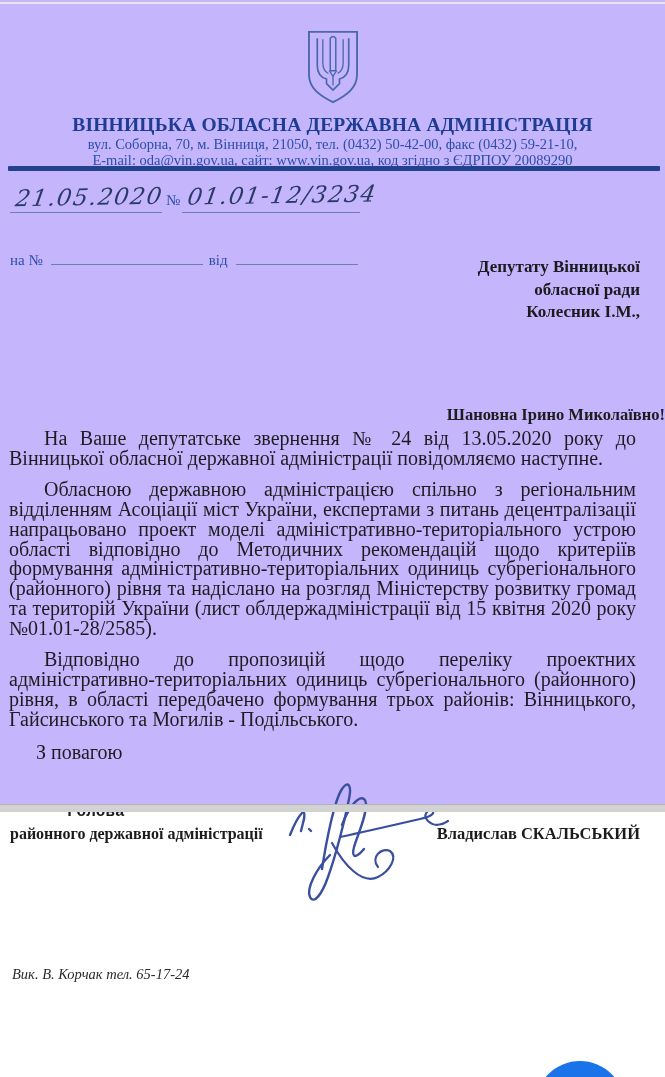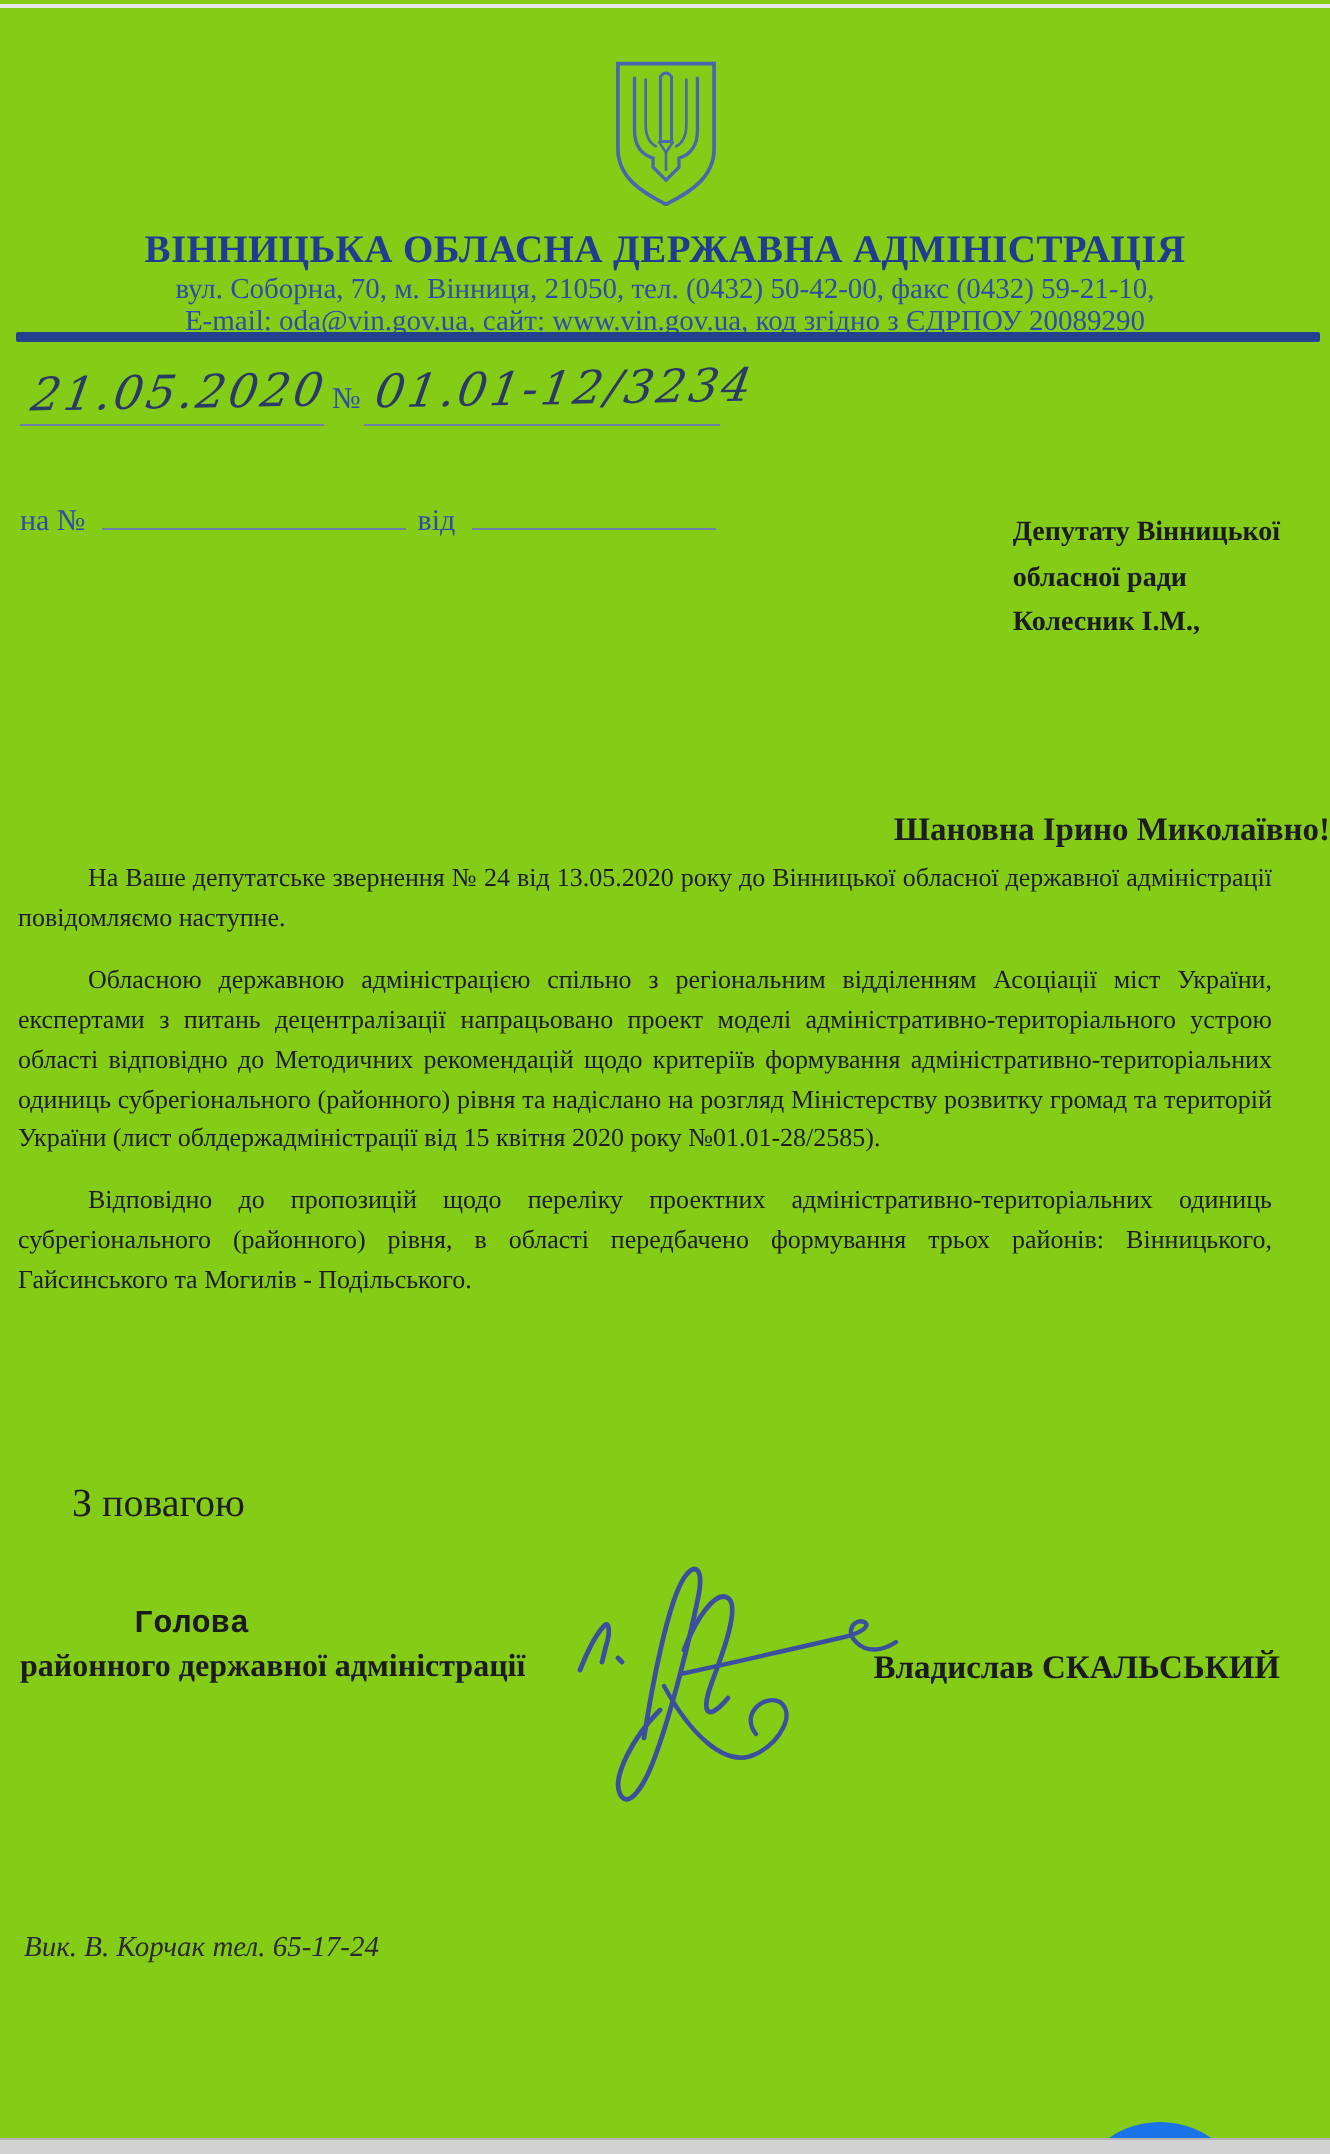--- a/index.html
+++ b/index.html
@@ -4,22 +4,22 @@
 <style>
   html, body {
     margin: 0; padding: 0;
     width: 665px; height: 1077px;
     overflow: hidden;
     background: #ffffff;
     font-family: "Liberation Serif", "DejaVu Serif", serif;
   }
   .page {
     position: relative;
-    width: 665px; height: 1077px;
-    background: #84cc16;
+    width: 665px; height: 812px;
+    background: #c4b5fd;
   }
   .scan-topline {
     position: absolute; top: 2px; left: 0; right: 0;
     height: 2px; background: #e6e4e4;
   }
 
   
   .letterhead {
     position: absolute; top: 30px; left: 0; right: 0;
     text-align: center;
@@ -60,32 +60,32 @@
     color: #2d4ea8; font-size: 15px;
   }
   .ref-row2 { position: absolute; top: 68px; left: 0; font-size: 15px; color: #2d4ea8; text-decoration: underline; }
   .ref-row2 .lbl { display: inline-block; }
   .blank1 { display: inline-block; width: 152px; border-bottom: 1.6px solid #6d7fa8; height: 14px; margin: 0 6px 0 8px; }
   .blank2 { display: inline-block; width: 122px; border-bottom: 1.6px solid #6d7fa8; height: 14px; margin-left: 8px; }
 
   
   .recipient {
     position: absolute; top: 256px; right: 25px;
-    text-align: left; font-weight: bold;
-    font-size: 14px; line-height: 22.5px; color: #1b1b1d;
+    text-align: right; font-weight: bold;
+    font-size: 17px; line-height: 22.5px; color: #1b1b1d;
   }
 
   
   .salutation {
     position: absolute; top: 405px; left: 0; right: 0;
     text-align: right; font-weight: bold; font-size: 16.5px; color: #1d1d1f;
   }
   .bodytext {
     position: absolute; top: 429px; left: 9px; right: 29px;
-    font-size: 13px; line-height: 19.9px;
+    font-size: 20px; line-height: 19.9px;
     text-align: justify; color: #1d1d1f;
   }
   .bodytext p { margin: 0 0 11px 0; text-indent: 35px; }
   .regards {
     position: absolute; top: 741px; left: 36px;
     font-size: 20px; color: #1d1d1f;
   }
 
   
   .sig-block { position: absolute; top: 803px; left: 10px; right: 25px; height: 120px; }

